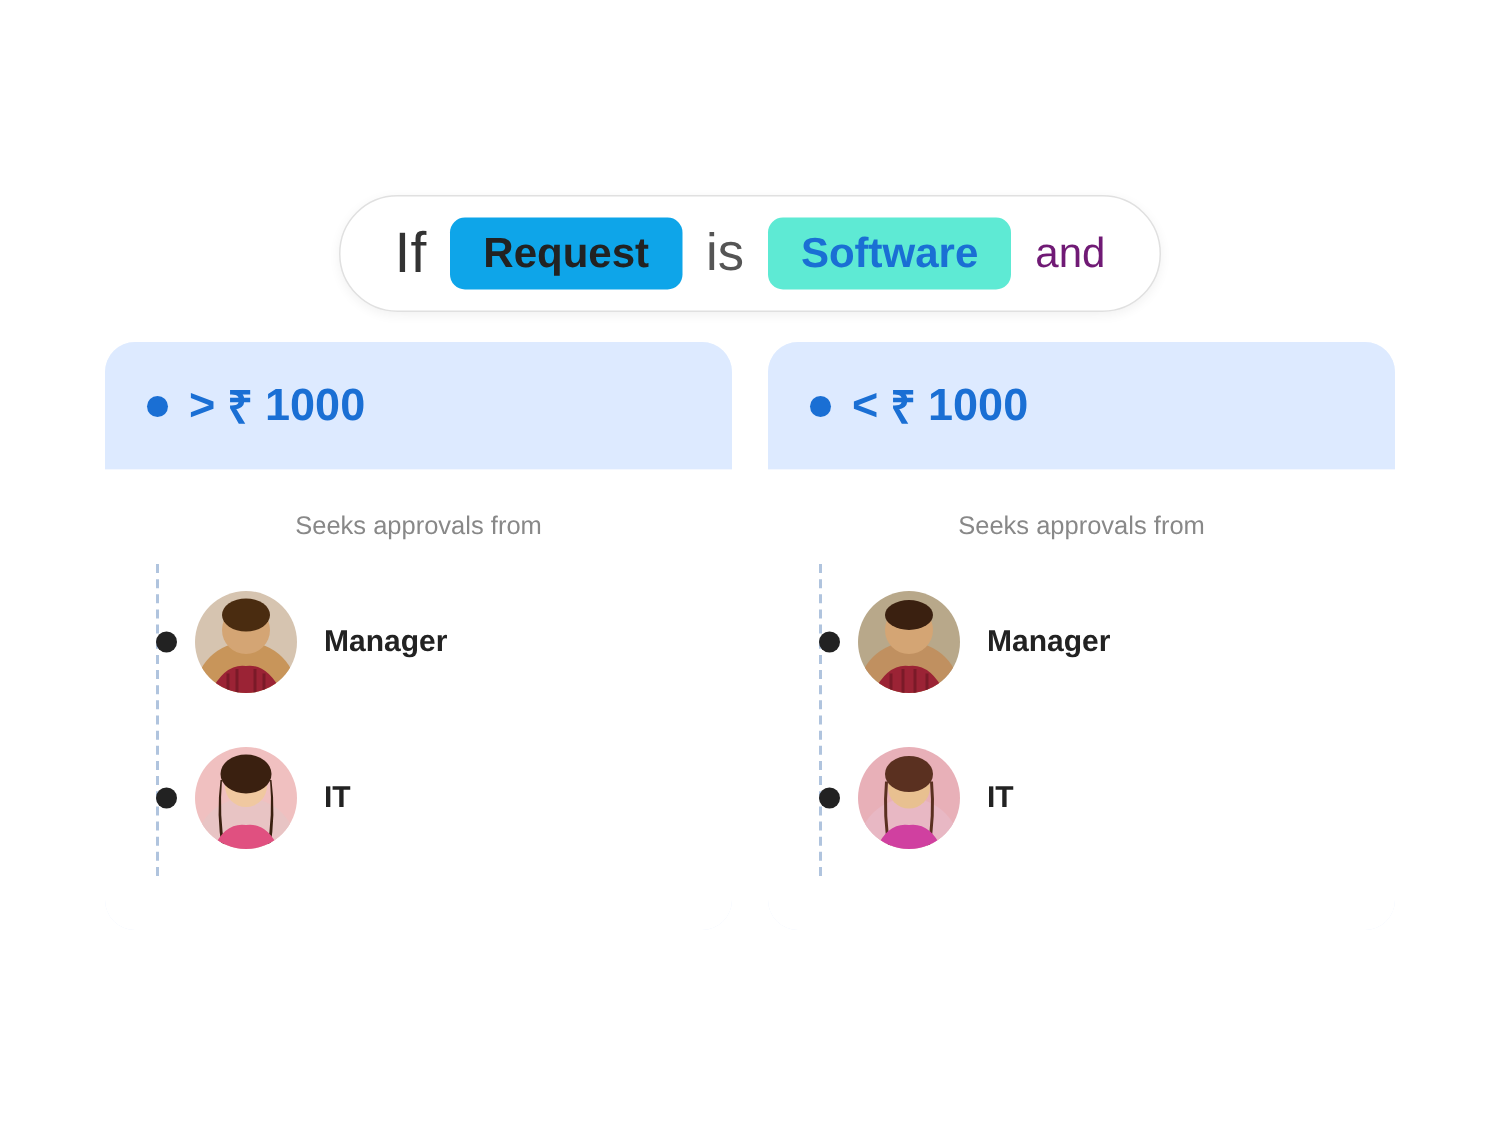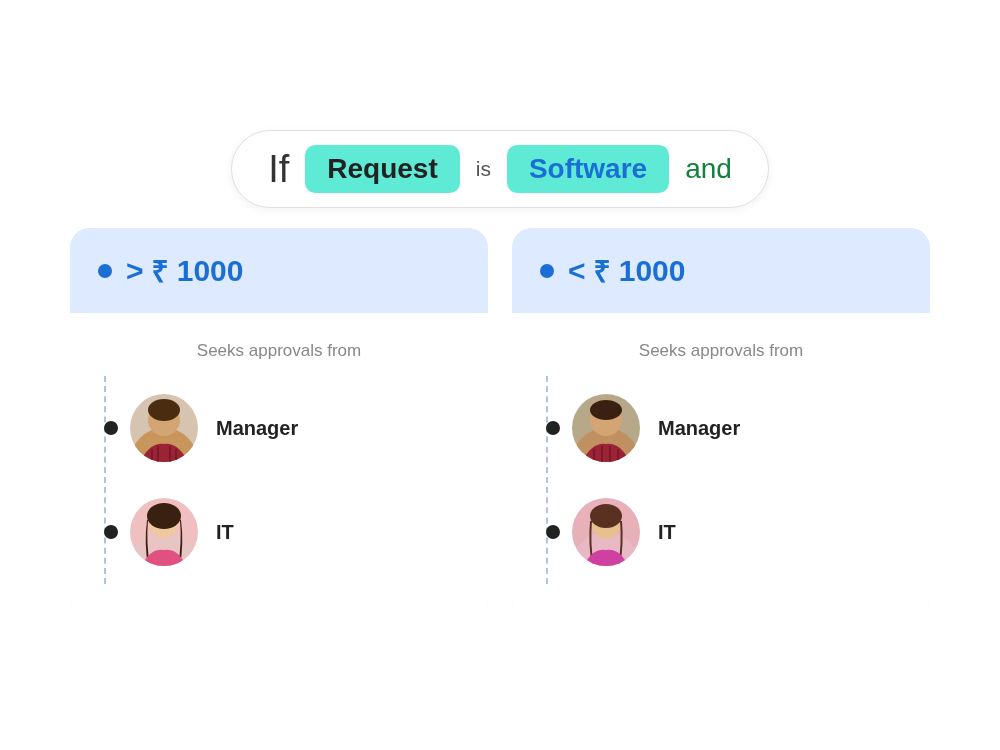--- a/index.html
+++ b/index.html
@@ -35,47 +35,47 @@
       box-shadow: 0 2px 8px rgba(0,0,0,0.06);
     }
 
     .condition-if {
       font-size: 38px;
       font-weight: 500;
       color: #333;
     }
 
     .condition-request {
-      background: #5eead4;
+      background: #0ea5e9;
       border-radius: 10px;
       padding: 8px 22px;
       font-size: 28px;
       font-weight: 700;
       color: #222;
     }
 
     .condition-is {
-      font-size: 21px;
+      font-size: 35px;
       font-weight: 400;
       color: #555;
     }
 
     .condition-software {
       background: #5eead4;
       border-radius: 10px;
       padding: 8px 22px;
       font-size: 28px;
       font-weight: 700;
       color: #1a6fd4;
     }
 
     .condition-and {
       font-size: 28px;
       font-weight: 400;
-      color: #15803d;
+      color: #701a75;
     }
 
     
     .cards-row {
       display: flex;
       gap: 24px;
       width: 100%;
     }
 
     

